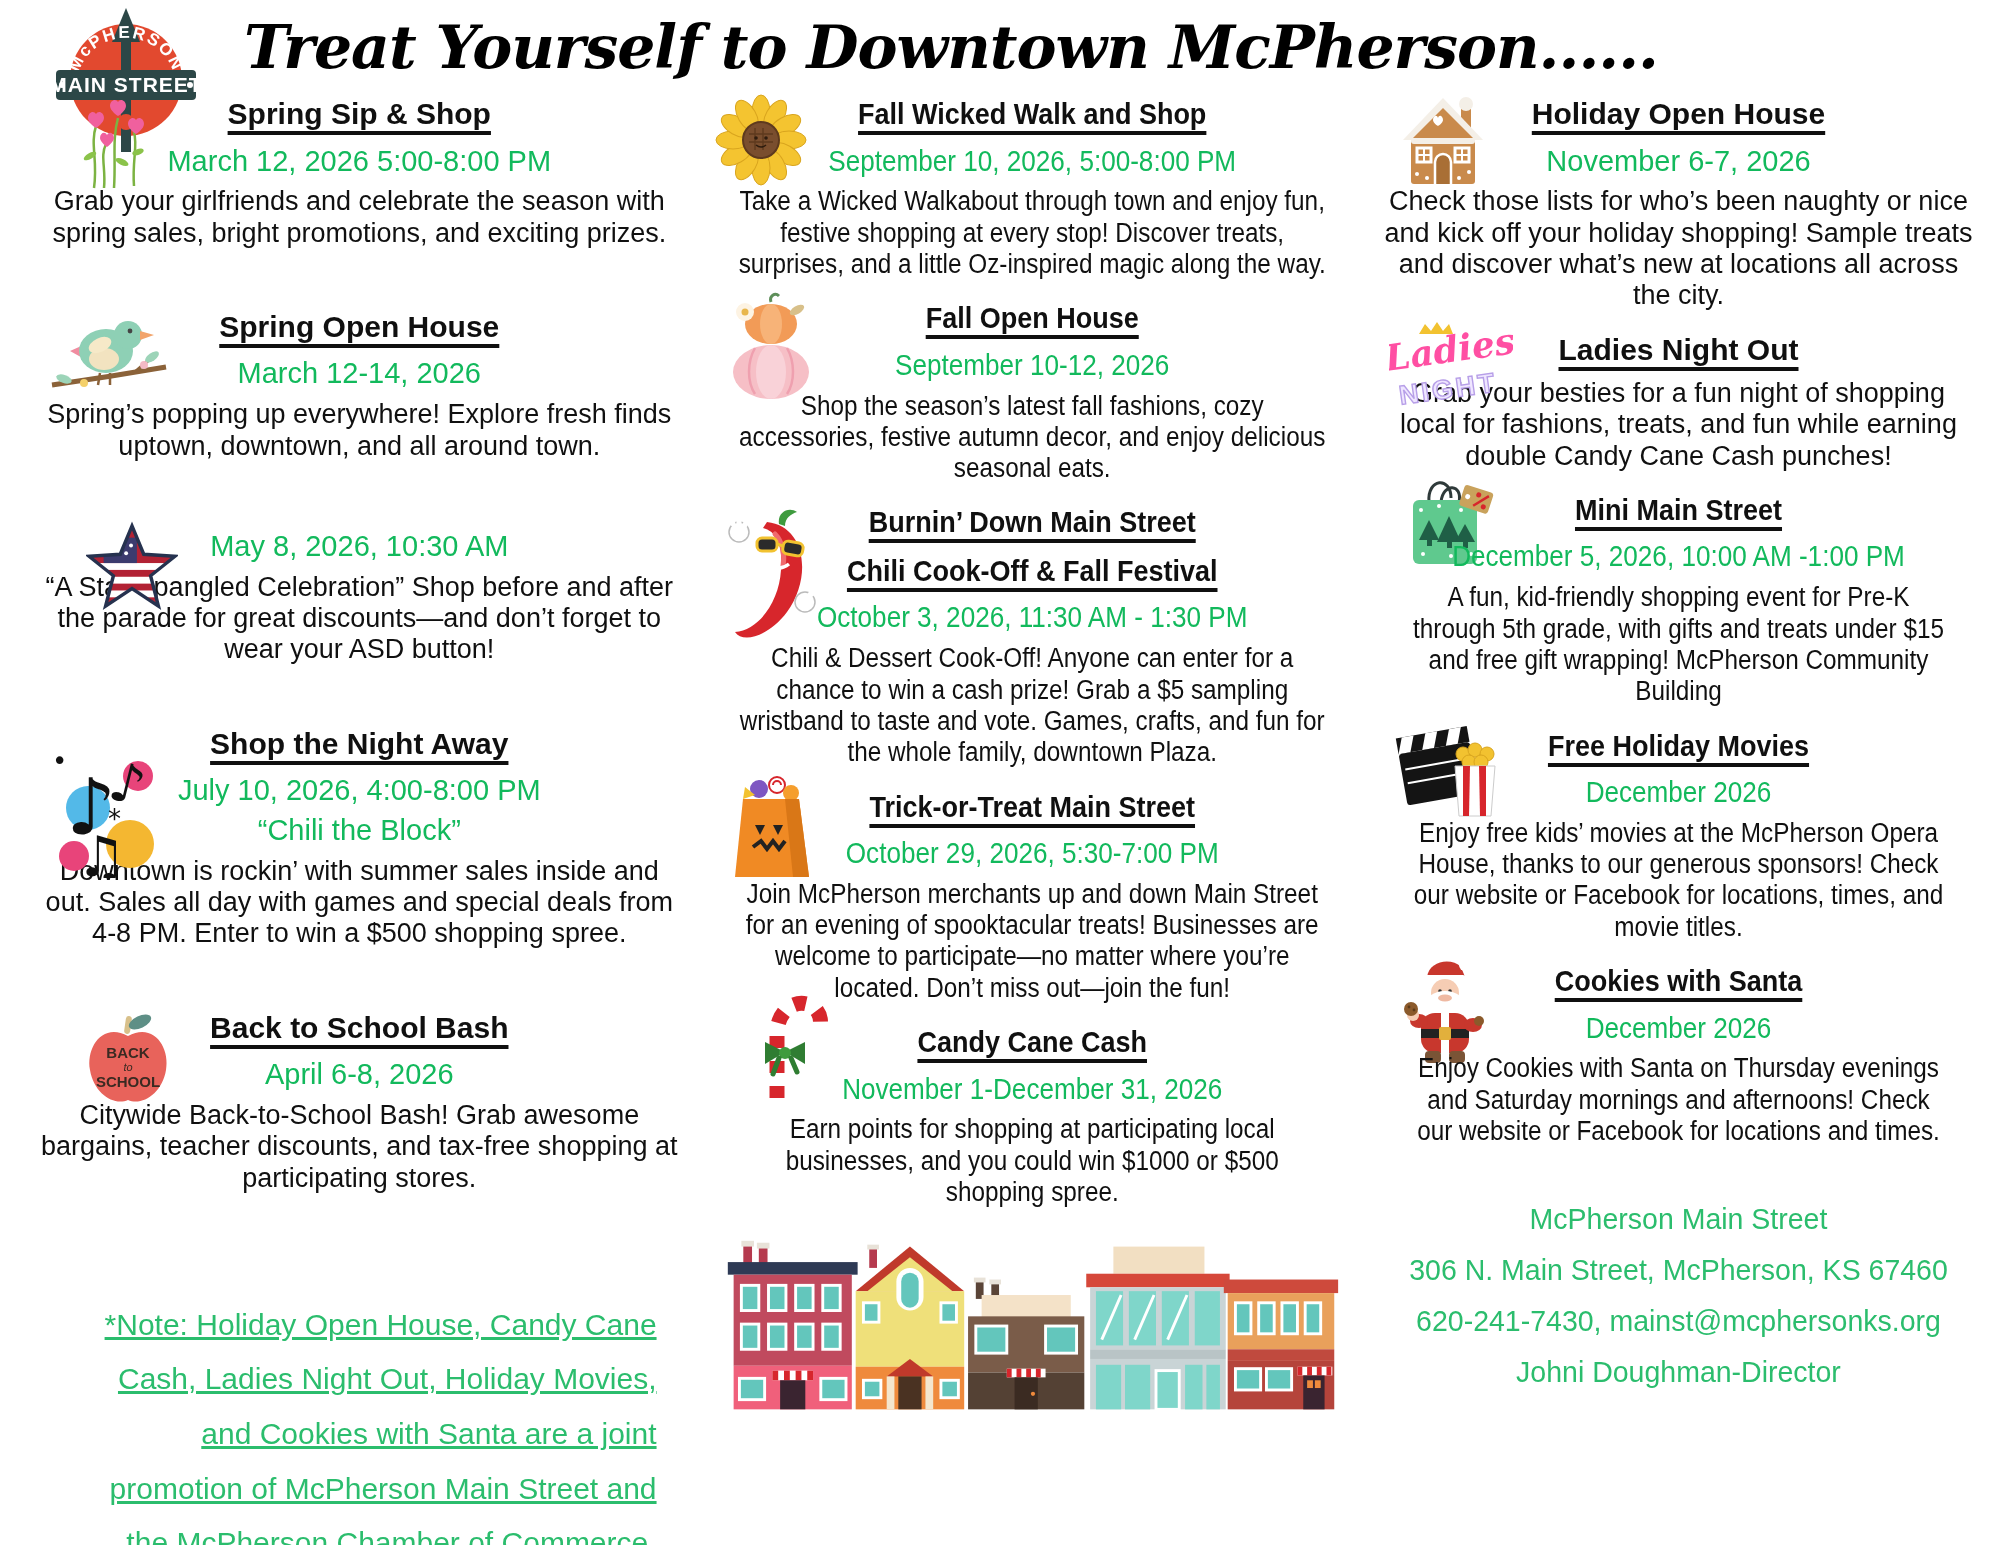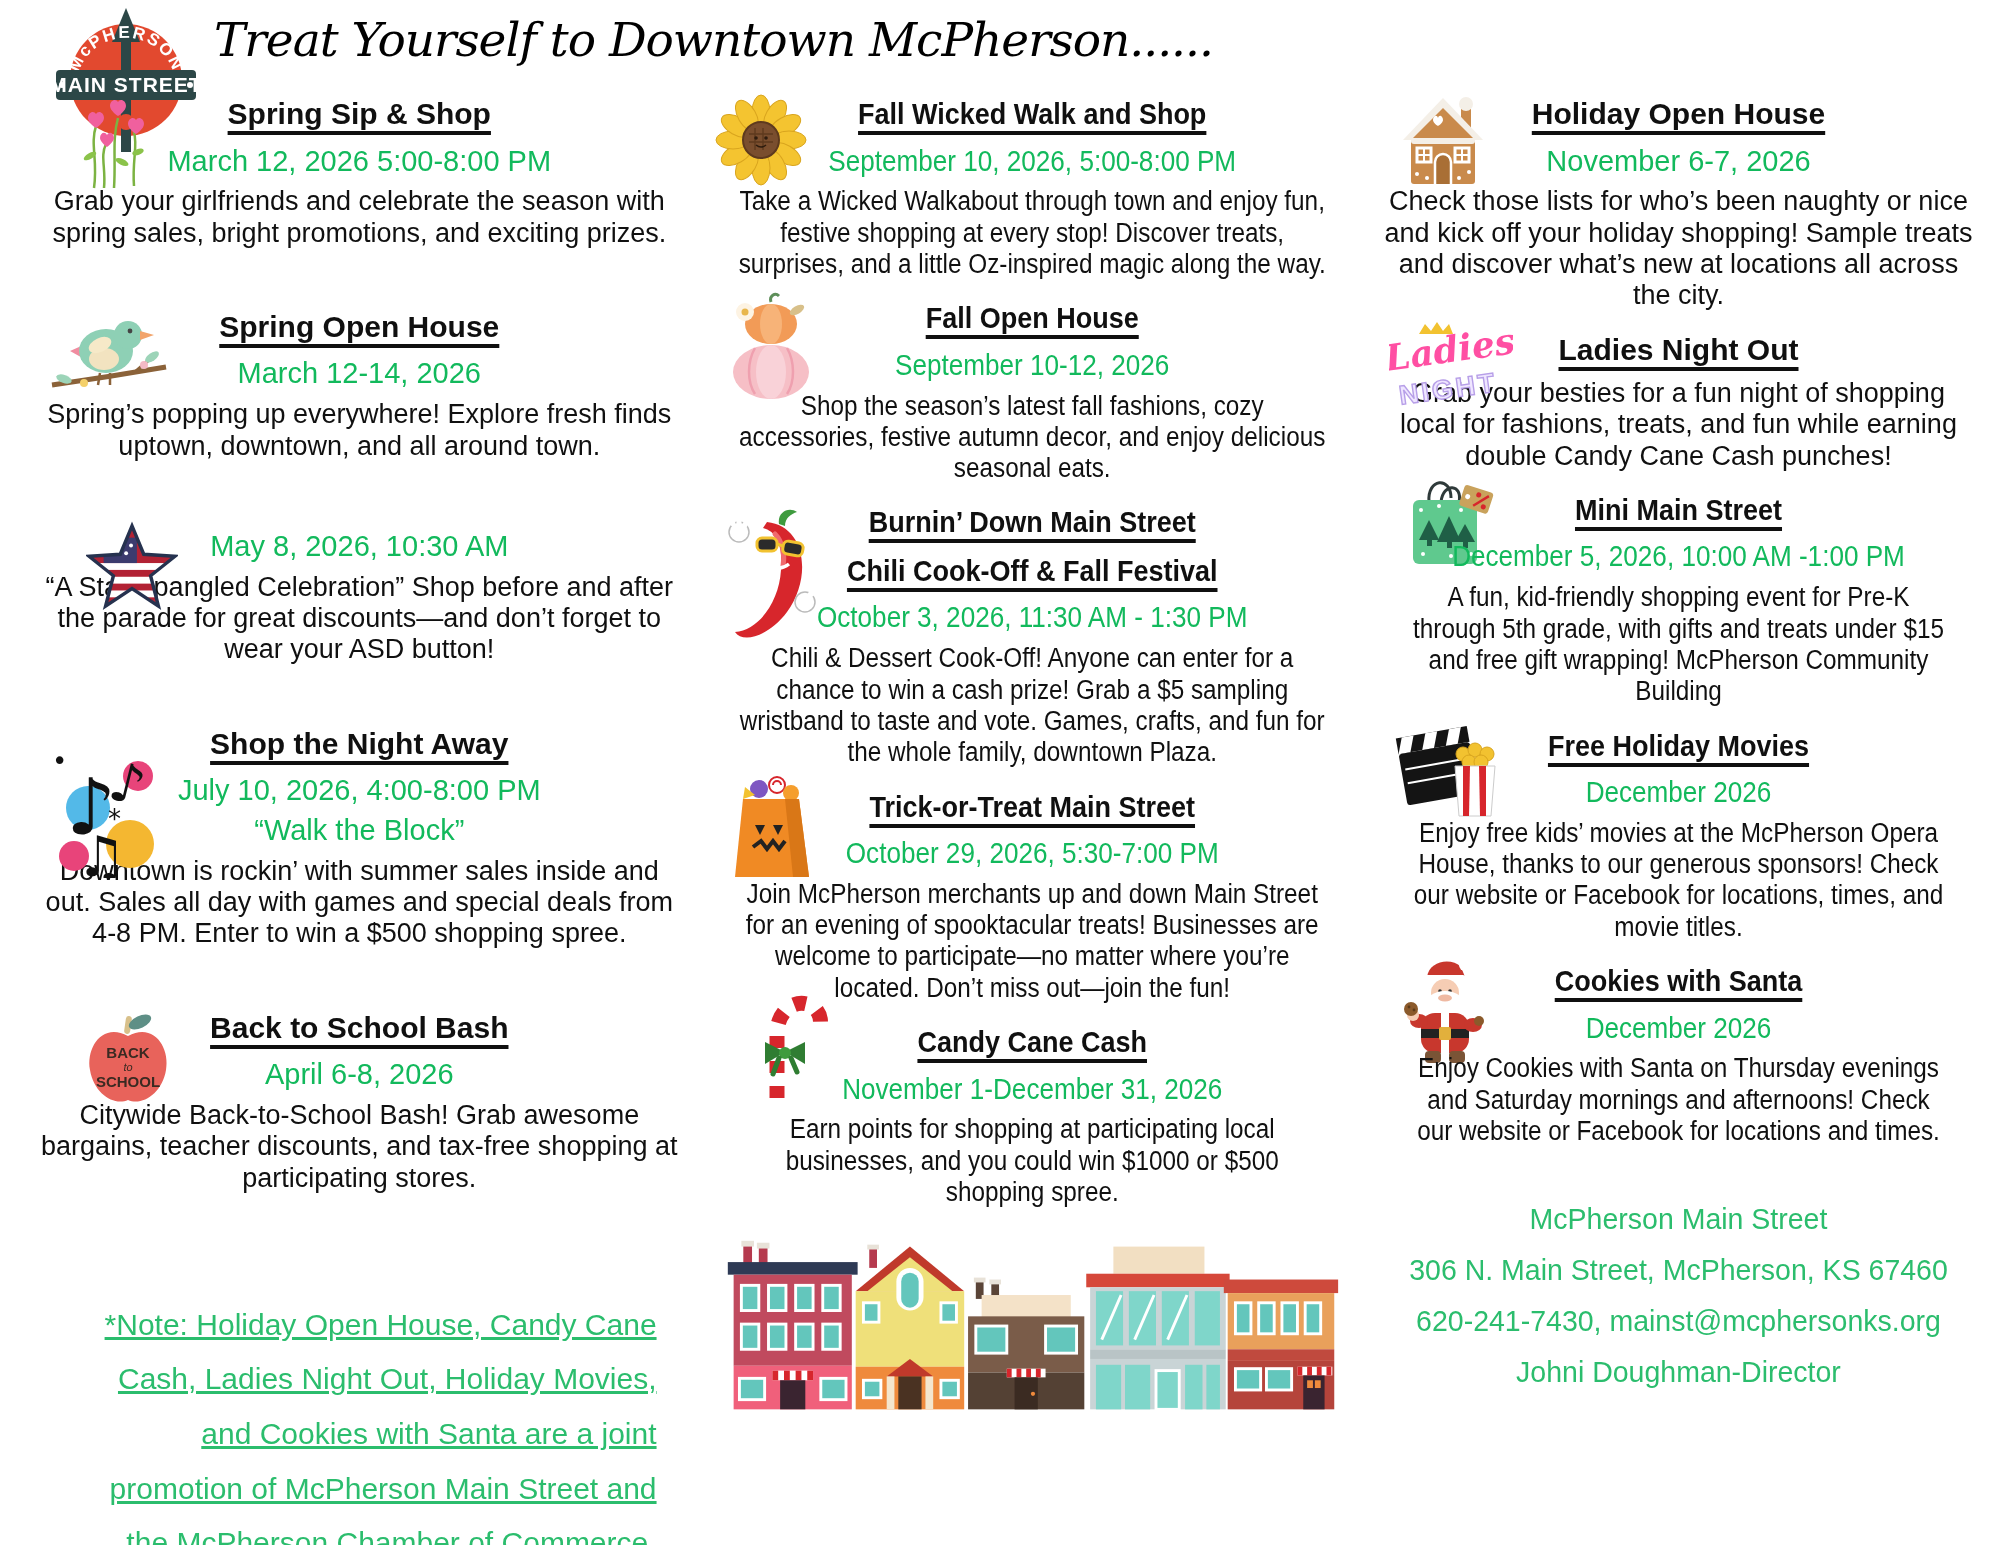--- a/index.html
+++ b/index.html
@@ -8,23 +8,23 @@
     --ink:#101010;
   }
   html,body{margin:0;padding:0;}
   body{
     width:2000px;height:1545px;background:#ffffff;overflow:hidden;
     font-family:"Liberation Sans", sans-serif;color:var(--ink);
   }
   .header{position:relative;height:92px;}
   .logo{position:absolute;left:50px;top:4px;}
   .page-title{
-    position:absolute;left:214px;top:12px;
-    font-family:"DejaVu Serif", serif;font-style:italic;font-weight:normal;
-    font-size:47px;letter-spacing:-1px;color:#000;white-space:nowrap;
+    position:absolute;left:244px;top:12px;
+    font-family:"DejaVu Serif", serif;font-style:italic;font-weight:bold;
+    font-size:60px;letter-spacing:-1px;color:#000;white-space:nowrap;
   }
   .content{display:flex;gap:22px;padding:2px 26px 0 38px;align-items:flex-start;}
   .col{display:flex;flex-direction:column;}
   .col1{width:648px;gap:40px;}
   .col2{width:664px;}
   .col3{width:596px;}
   .event{position:relative;text-align:center;margin-bottom:18px;}
   .icon{position:absolute;display:block;line-height:0;}
   .ev-title{
     font-size:30px;font-weight:bold;line-height:1.35;
@@ -158,21 +158,21 @@
           <circle cx="26" cy="114" r="15" fill="#E8447A"></circle>
           <text x="18" y="92" font-size="78" fill="#111" font-family="DejaVu Sans, sans-serif">♪</text>
           <text x="62" y="62" font-size="54" fill="#111" font-family="DejaVu Sans, sans-serif" transform="rotate(14 86 44)">♪</text>
           <text x="28" y="134" font-size="56" fill="#111" font-family="DejaVu Sans, sans-serif">♫</text>
           <text x="60" y="86" font-size="26" fill="#111" font-family="DejaVu Sans, sans-serif">*</text>
           <text x="4" y="28" font-size="26" fill="#111" font-family="DejaVu Sans, sans-serif">•</text>
         </svg>
       </span>
       <div class="ev-title">Shop the Night Away</div>
       <div class="ev-date">July 10, 2026, 4:00-8:00 PM</div>
-      <div class="ev-sub">“Walk the Block”</div>
+      <div class="ev-sub">“Chili the Block”</div>
       <div class="ev-desc">Downtown is rockin’ with summer sales inside and out.  Sales all day with games and special deals from 4-8 PM. Enter to win a $500 shopping spree.</div>
     </div>
 
     <div class="event">
       <span class="icon" style="left:42px;top:0px">
         <svg width="96" height="100" viewBox="0 0 96 100">
           <rect x="45" y="8" width="6" height="18" rx="3" fill="#D8C08A" transform="rotate(8 48 17)"></rect>
           <ellipse cx="60" cy="14" rx="12" ry="6" fill="#5E8F86" transform="rotate(-25 60 14)"></ellipse>
           <path d="M48,28 C22,14 6,40 10,62 C14,86 34,98 48,92 C62,98 82,86 86,62 C90,40 74,14 48,28 Z" fill="#E8635B"></path>
           <text x="48" y="50" font-size="15" font-weight="bold" text-anchor="middle" fill="#3A2A22">BACK</text>

